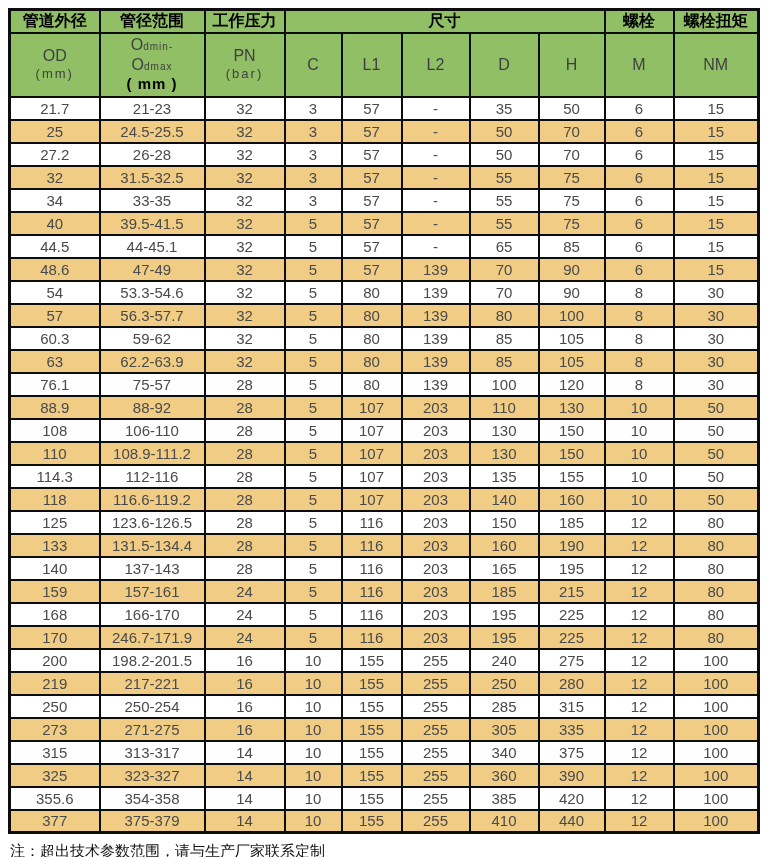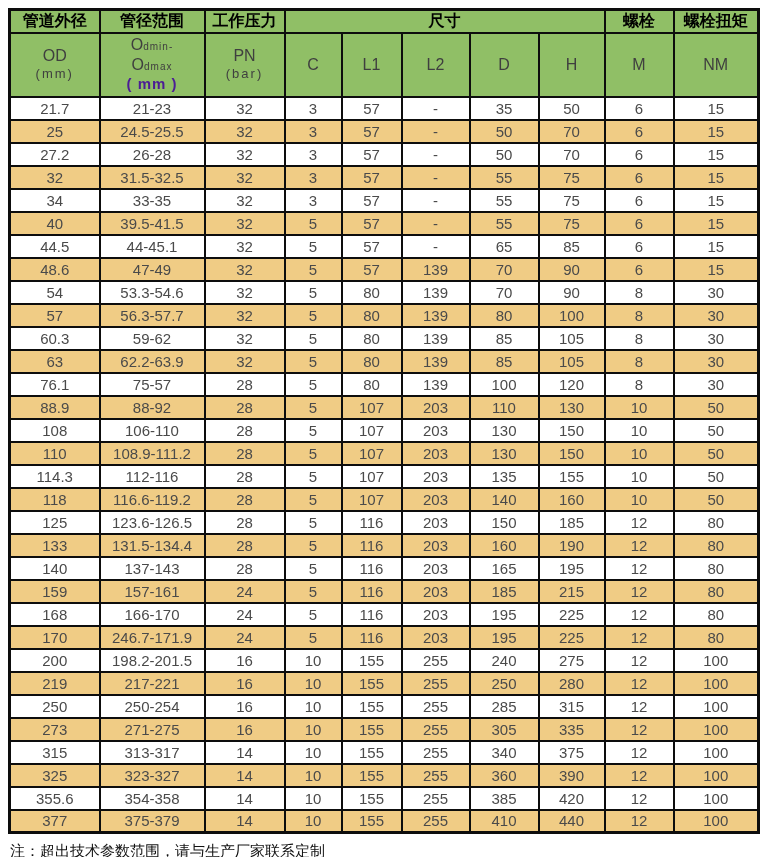--- a/index.html
+++ b/index.html
@@ -47,21 +47,21 @@
   tr.symbol-row th {
     background: var(--green);
     color: #3f3f3f;
     font-weight: normal;
     font-size: 16px;
     height: 64px;
     line-height: 1.25;
   }
   .sub-small { font-size: 10px; letter-spacing: 1px; }
   .unit-small { font-size: 13px; letter-spacing: 2px; display: block; }
-  .unit-bold { font-size: 15px; font-weight: bold; display: block; letter-spacing: 1px; color: #4c1d95; text-align: center; }
+  .unit-bold { font-size: 15px; font-weight: bold; display: block; letter-spacing: 1px; color: #000000; text-align: center; }
   .sym-line { display: block; }
   
   tbody td {
     background: #ffffff;
     color: var(--data-text);
     font-size: 15px;
     height: 23px;
     padding: 0 2px;
   }
   tbody tr.alt td { background: var(--orange); }

